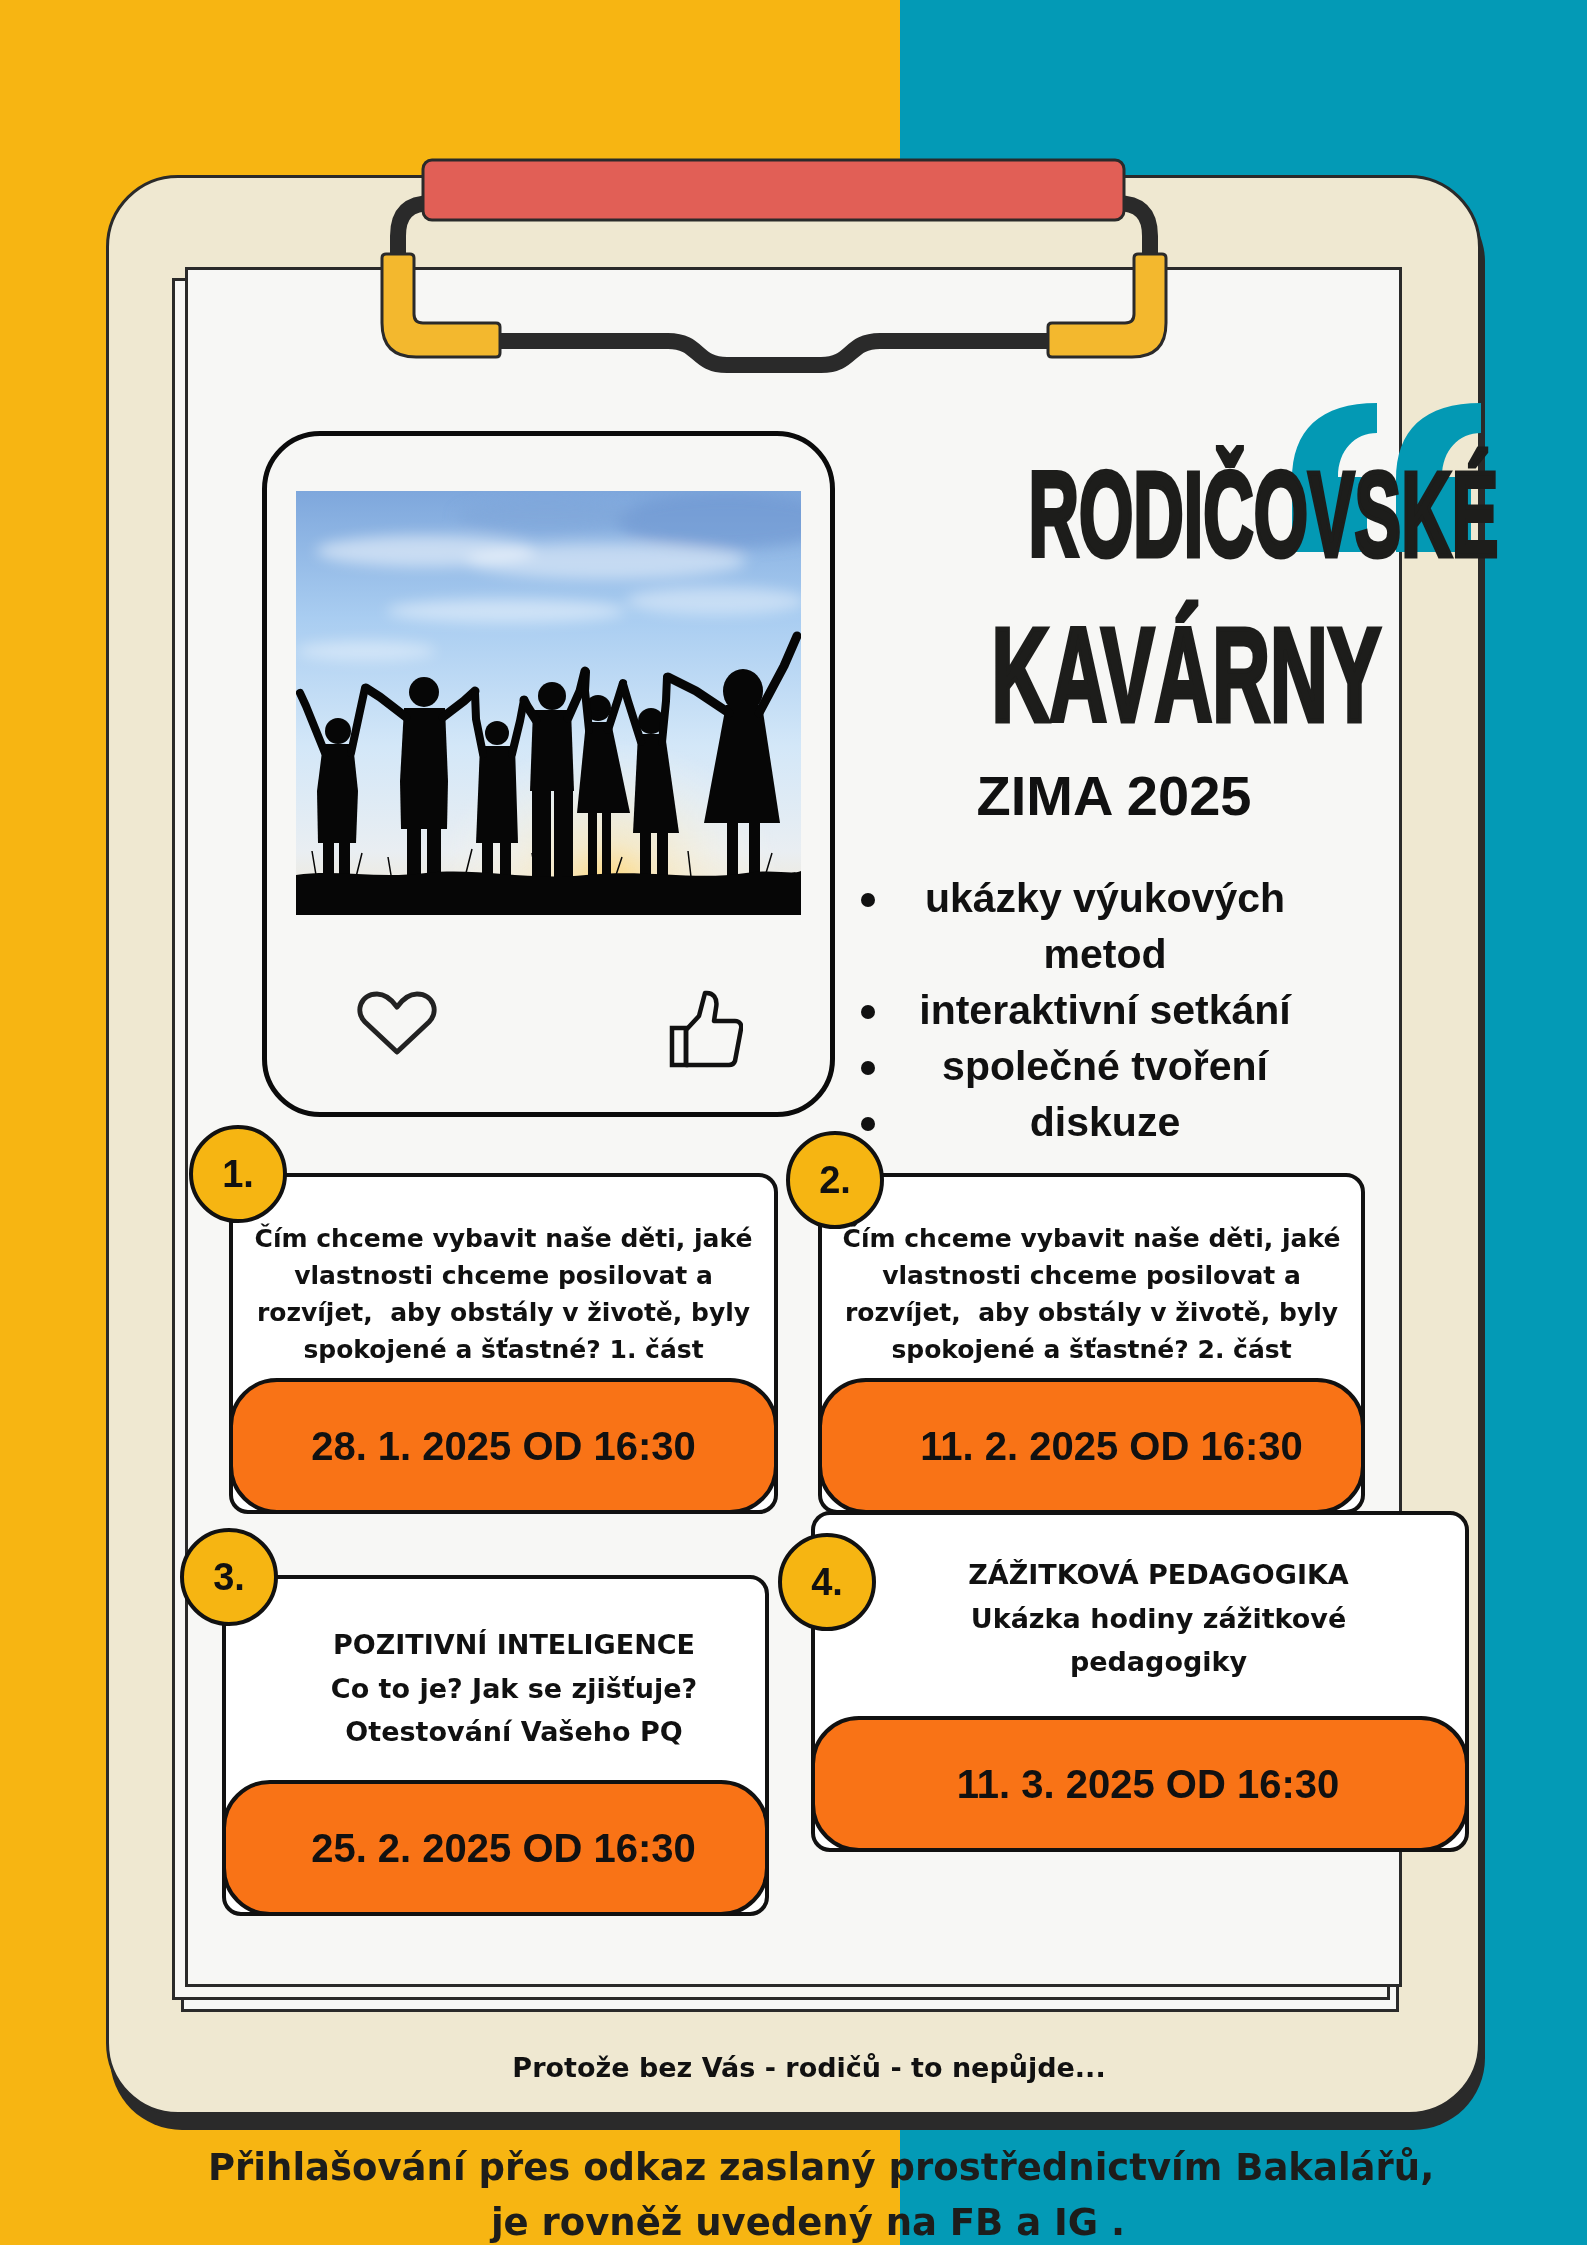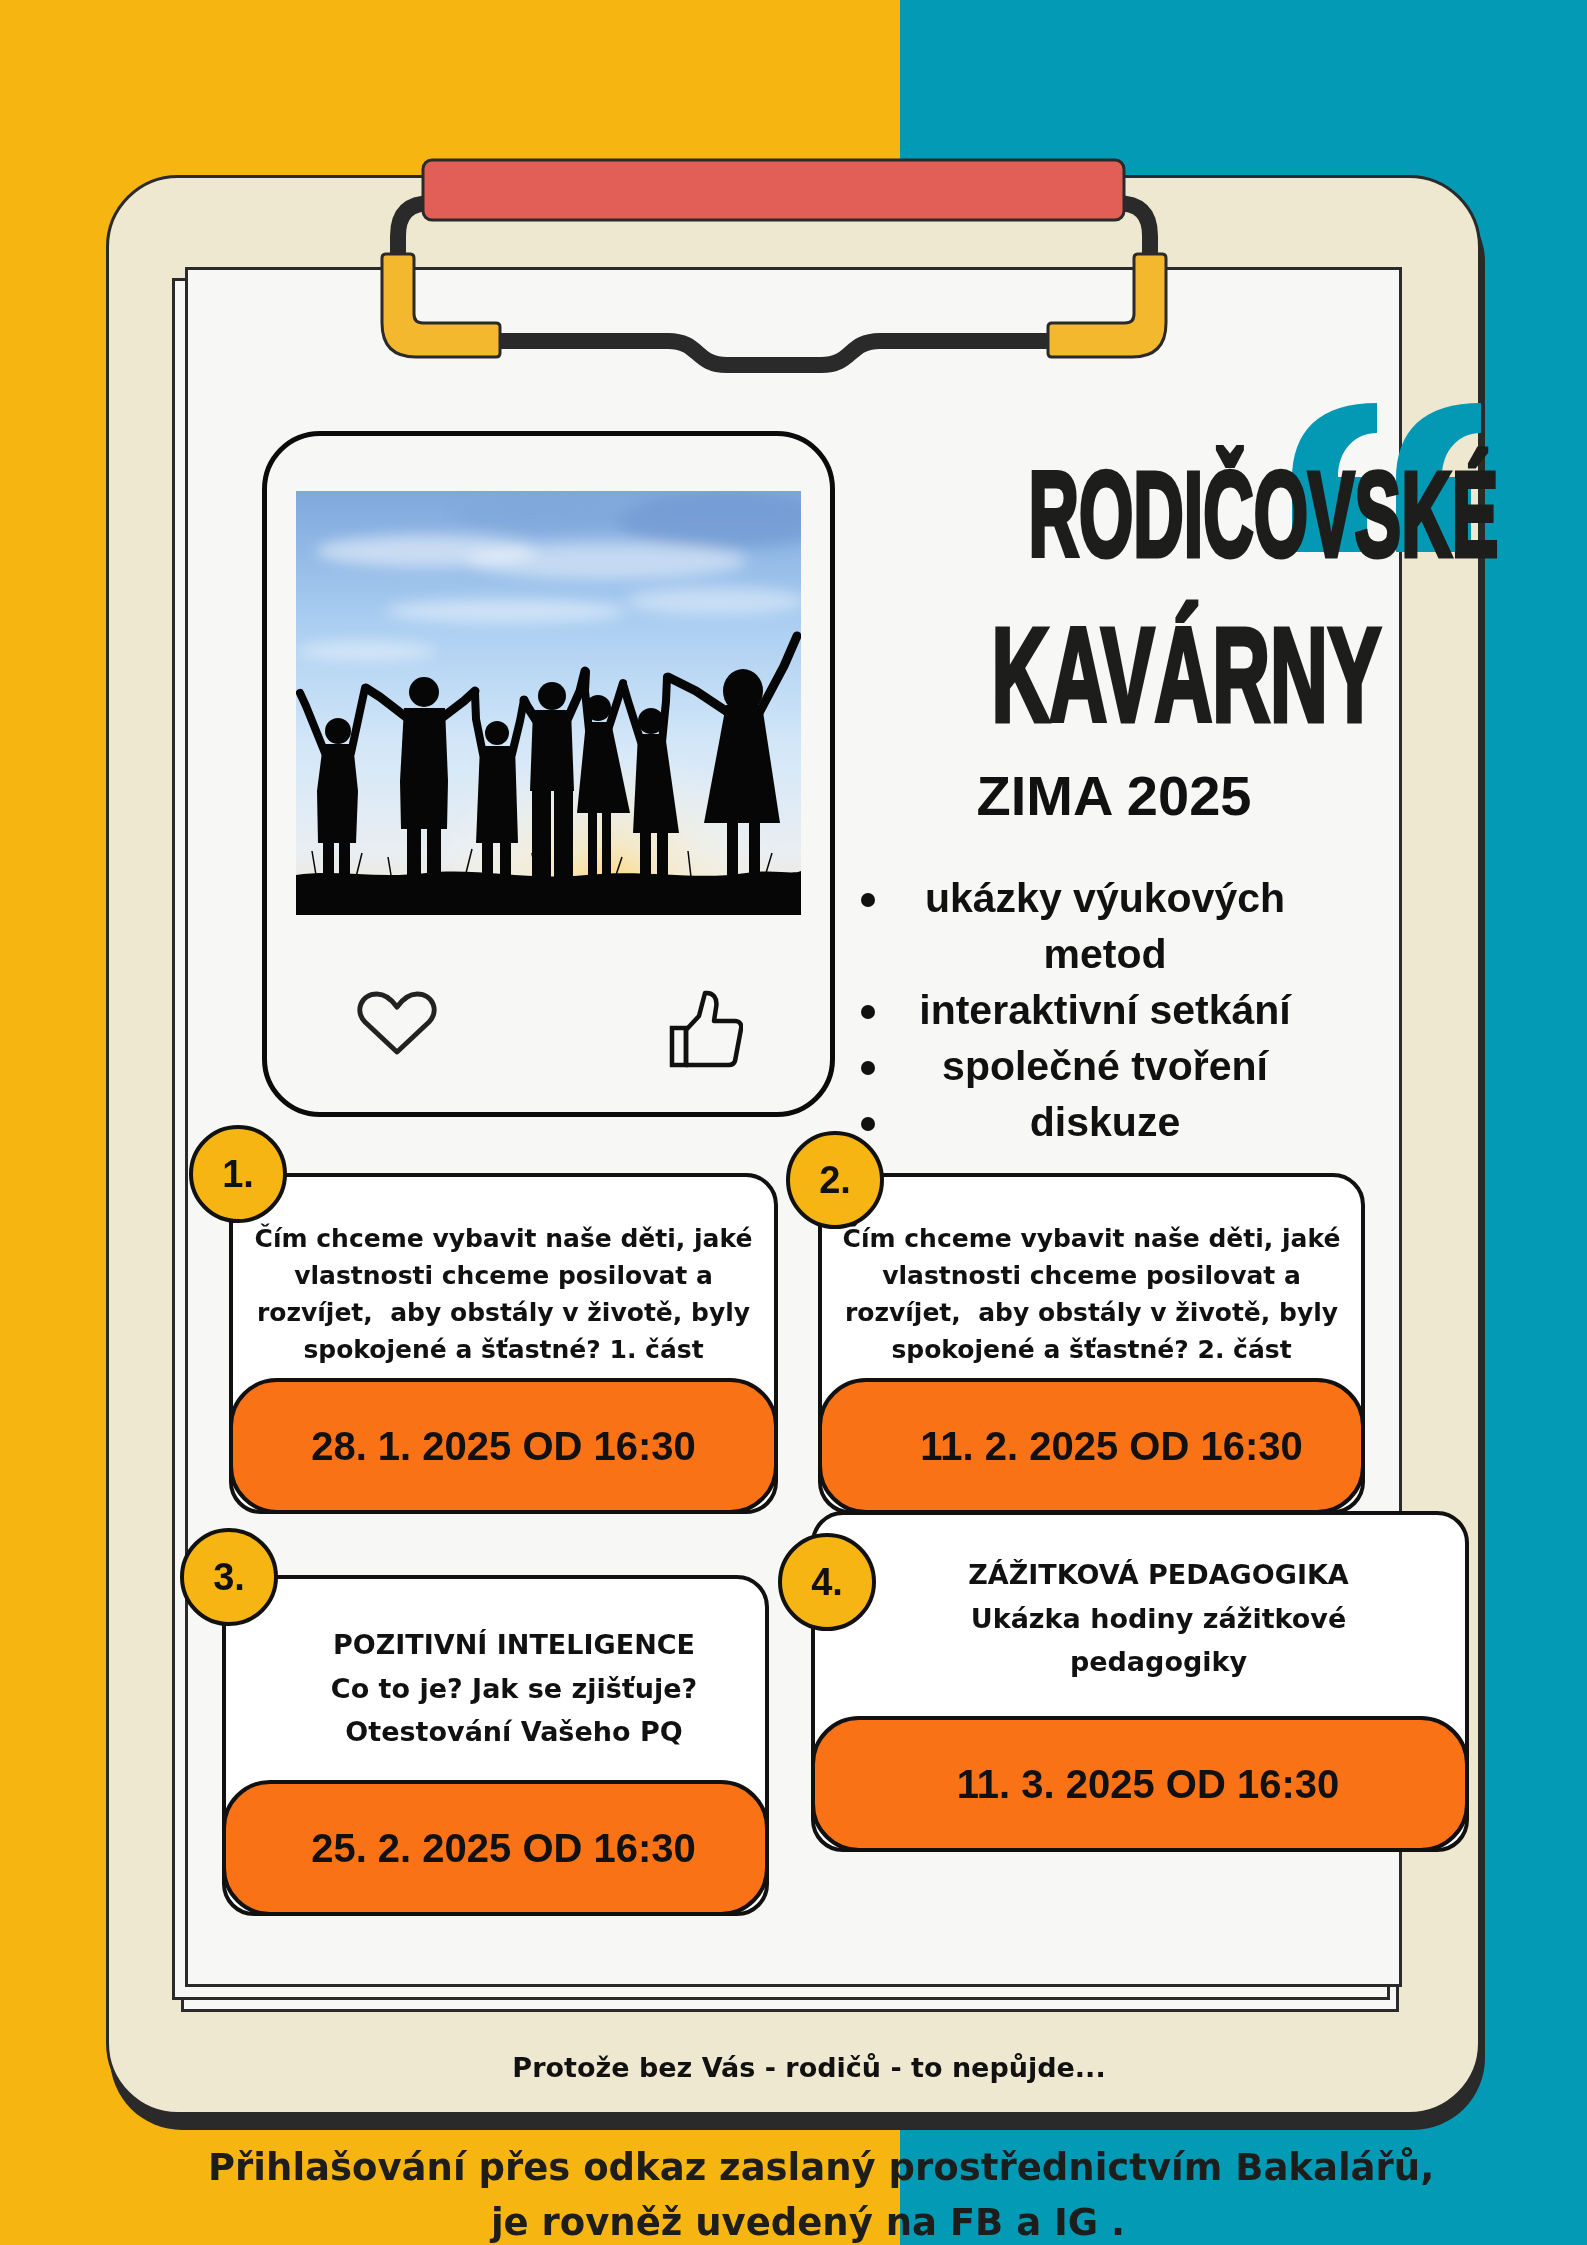--- a/index.html
+++ b/index.html
@@ -36,21 +36,21 @@
     .title2 { top:608px; font-size:134px; line-height:134px; }
     .season { left:860px; top:768px; width:508px; text-align:center; z-index:6;
       font: bold 56px/56px "Liberation Sans", sans-serif; color:#111; }
 
     .features { left:836px; top:858px; margin:12px; padding:0; list-style:none; width:480px; z-index:6;
       font: bold 41px/56px "Liberation Sans", sans-serif; color:#111; }
     .feature { position:relative; padding-left:47px; width:467px; text-align:center; }
     .dot { position:absolute; left:13px; top:23px; width:14px; height:14px; border-radius:50%; background:#111; }
 
     
-    .card { background:#FFFFFF; border:4px solid #111; border-radius:32px; z-index:6; }
+    .card { background:#FFFFFF; border:4px solid #111; border-radius:19px; z-index:6; }
     .card-text { position:absolute; left:0; right:0; text-align:center; color:#111;
       font-family:"DejaVu Sans", sans-serif; font-weight:bold; }
     .card-text .ln { display:block; white-space:pre; }
     .t-small { font-size:25px; line-height:37px; }
     .t-big { font-size:27px; line-height:43.5px;padding-left:37px; }
     .date-box { position:absolute; left:-4px; right:-4px; bottom:-4px; height:136px;
       background:#f97316; border:4px solid #111; border-radius:48px;
       display:flex; align-items:center; justify-content:center;
       font: bold 40px/1 "Liberation Sans", sans-serif; color:#111; }
     .badge { width:98px; height:98px; border-radius:50%; background:#F6B512; border:4px solid #111;

